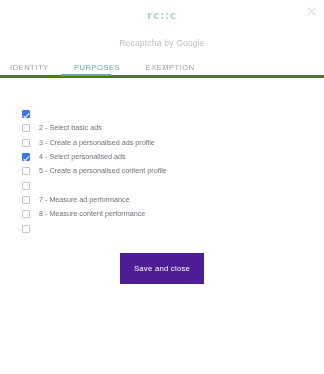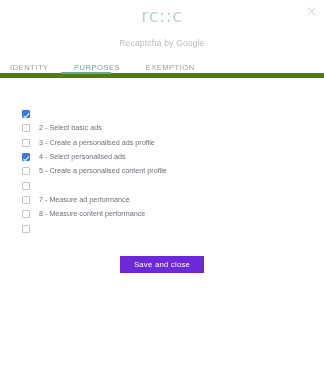--- a/index.html
+++ b/index.html
@@ -34,42 +34,42 @@
     line-height: 1;
   }
   .close-btn svg { display: block; }
 
   
   .header {
     padding-top: 9px;
     text-align: center;
   }
   .logo {
-    font-size: 18px;
+    font-size: 11px;
     letter-spacing: 0.5px;
     color: #b8d3cb;
     font-family: "DejaVu Sans", sans-serif;
     line-height: 14px;
     height: 14px;
-    font-weight: 400;
+    font-weight: 700;
   }
   .subtitle {
     margin-top: 14px;
     font-size: 8.5px;
     color: #b9bcc2;
     letter-spacing: 0.2px;
     line-height: 12px;
   }
 
   
   .tabs {
     margin-top: 9px;
     position: relative;
     height: 20px;
-    border-bottom: 5px solid #4d7c0f;
+    border-bottom: 3px solid #4d7c0f;
     padding-left: 10px;
     box-sizing: border-box;
   }
   .tab {
     display: inline-block;
     font-size: 7.5px;
     letter-spacing: 0.55px;
     color: #9a9ea6;
     background: none;
     border: none;
@@ -137,27 +137,27 @@
     white-space: nowrap;
   }
 
   
   .actions {
     margin-top: 17px;
     text-align: center;
   }
   .save-btn {
     display: inline-block;
-    background: #6d28d9;
+    background: #4c1d95;
     color: #ffffff;
     border: none;
     font-size: 7.8px;
     font-family: "Liberation Sans", sans-serif;
     padding: 0 14px;
-    height: 17px;
+    height: 31px;
     line-height: 17px;
     cursor: pointer;
     letter-spacing: 0.2px;
   }
 </style>
 </head>
 <body>
 
 <button class="close-btn">
   <svg width="9" height="9" viewBox="0 0 10 10">

